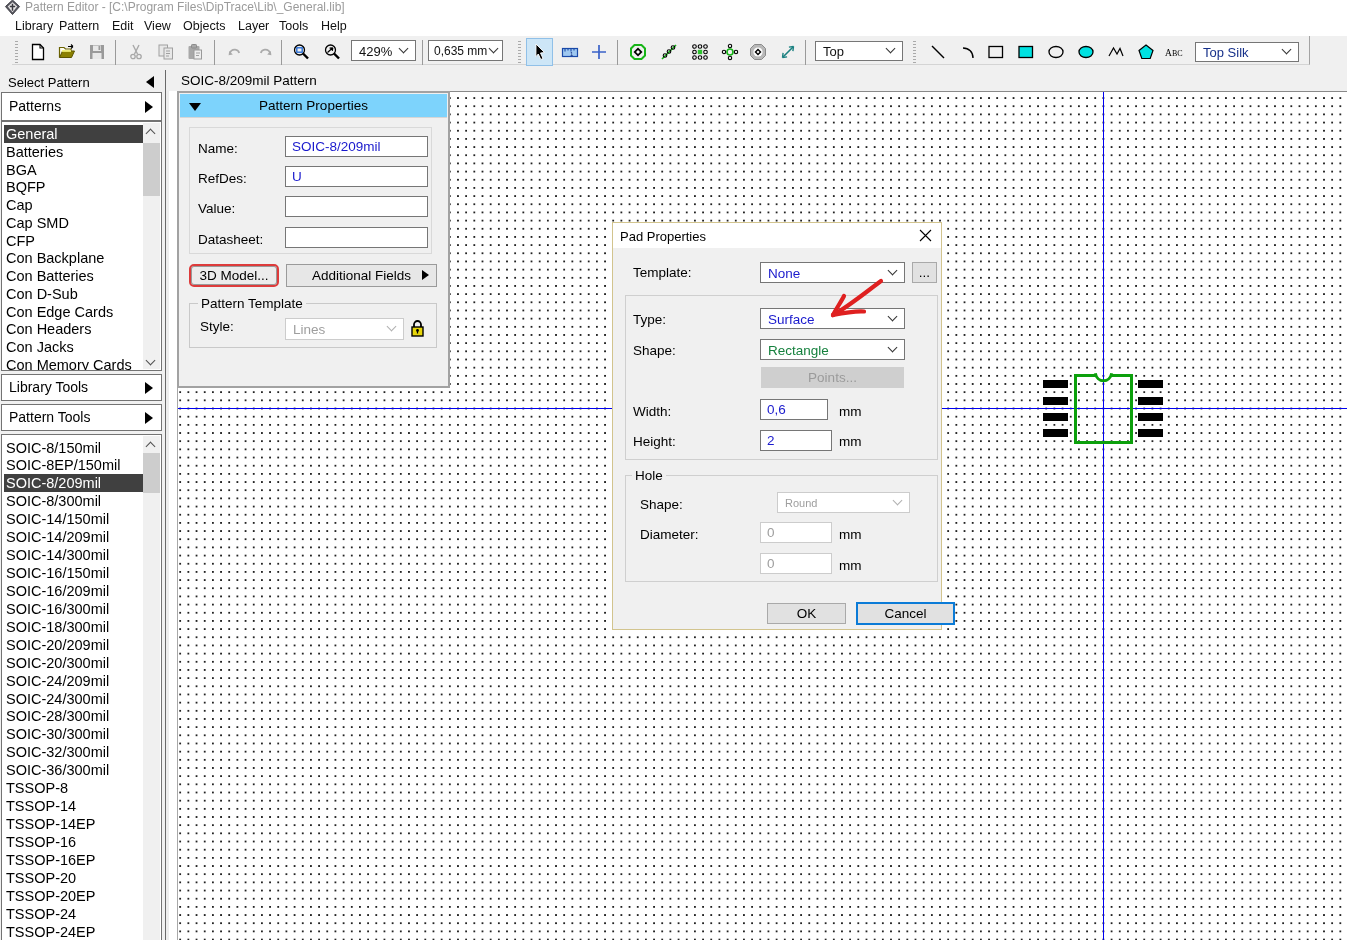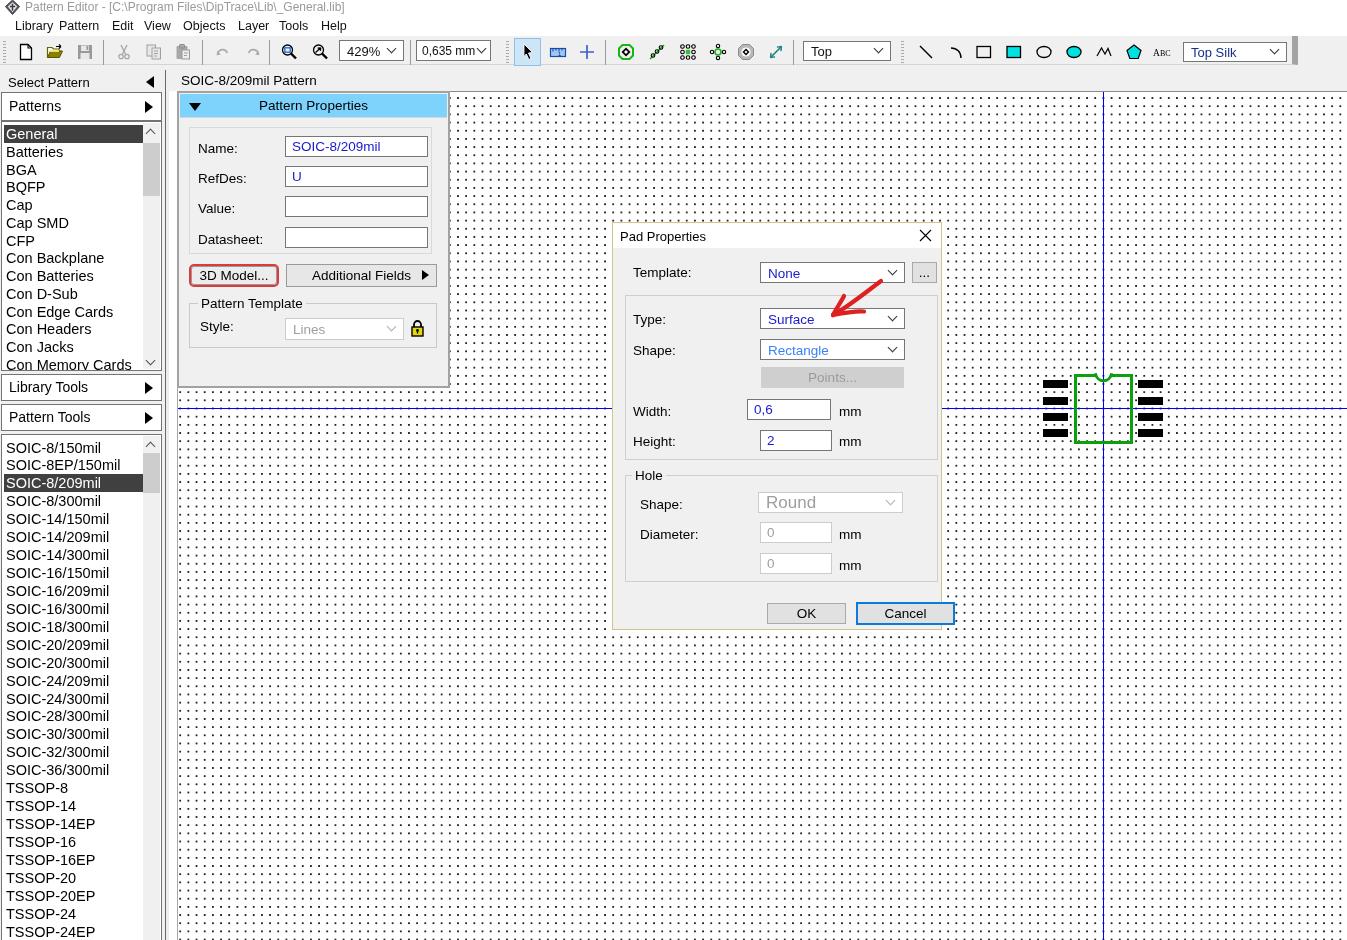--- a/index.html
+++ b/index.html
@@ -4,21 +4,21 @@
 <style>
   * { margin:0; padding:0; box-sizing:border-box; }
   html,body { width:1347px; height:940px; overflow:hidden; }
   body { font-family:"Liberation Sans", sans-serif; background:#f0f0f0; position:relative; }
   .abs { position:absolute; }
   
   #titlebar { position:absolute; left:0; top:0; width:1347px; height:15px; background:#ffffff; }
   #titletxt { position:absolute; left:25px; top:0px; font-size:12px; color:#9b9b9b; white-space:pre; }
   #menubar { position:absolute; left:0; top:15px; width:1347px; height:21px; background:#ffffff; }
   #menubar span { position:absolute; top:4px; font-size:12.5px; color:#111; }
-  #toolbar { position:absolute; left:0; top:36px; width:1298px; height:29px; background:#f0f0f0; border-bottom:1px solid #d4d4d4; border-right:6px solid #a3a3a3; }
+  #toolbar { position:absolute; left:12px; top:36px; width:1298px; height:29px; background:#f0f0f0; border-bottom:1px solid #d4d4d4; border-right:1px solid #a3a3a3; }
   .tsep { position:absolute; top:4px; width:1px; height:25px; background:#9a9a9a; }
   .grip { position:absolute; top:5px; width:3px; height:24px;
           background-image:repeating-linear-gradient(180deg,#aaa 0 1px,transparent 1px 3px);
           background-size:1px 100%; background-repeat:repeat-x; }
   .ticon { position:absolute; width:18px; height:18px; top:7px; }
   
   .combo { position:absolute; background:#fff; border:1px solid #767676; font-size:13px; color:#111; }
   .combo .ct { position:absolute; left:7px; top:50%; transform:translateY(-50%); white-space:nowrap; }
   .chev { position:absolute; right:7px; top:50%; width:8px; height:8px; margin-top:-6px; }
   .chev::after { content:""; position:absolute; left:0; top:0; width:6px; height:6px;
@@ -417,34 +417,34 @@
     </div>
   <div class="btn" style="left:299px;top:39px;width:25px;height:21px">...</div>
   <div class="grp" style="left:12px;top:72px;width:313px;height:165px;border-color:#cfcfcf"></div>
   <span class="lab" style="left:20px;top:89px">Type:</span>
   <div class="combo" style="left:147px;top:85px;width:145px;height:21px;font-size:13.5px">
       <span class="ct" style="color:#1a1acd">Surface</span>
       <span class="chev"></span>
     </div>
   <span class="lab" style="left:20px;top:120px">Shape:</span>
   <div class="combo" style="left:147px;top:116px;width:145px;height:21px;font-size:13.5px">
-      <span class="ct" style="color:#3b82f6">Rectangle</span>
+      <span class="ct" style="color:#15803d">Rectangle</span>
       <span class="chev"></span>
     </div>
   <div class="btn" style="left:148px;top:144px;width:143px;height:21px;background:#cfcfcf;border-color:#cfcfcf;color:#9b9b9b">Points...</div>
   <span class="lab" style="left:20px;top:181px">Width:</span>
-  <div class="inp" style="left:134px;top:176px;width:84px;height:21px">0,6</div>
+  <div class="inp" style="left:147px;top:176px;width:68px;height:21px">0,6</div>
   <span class="lab" style="left:226px;top:181px">mm</span>
   <span class="lab" style="left:20px;top:211px">Height:</span>
   <div class="inp" style="left:147px;top:207px;width:72px;height:21px">2</div>
   <span class="lab" style="left:226px;top:211px">mm</span>
   <div class="grp" style="left:12px;top:252px;width:313px;height:107px;border-color:#cfcfcf"></div>
   <span class="lab" style="left:19px;top:245px;background:#f0f0f0;padding:0 3px">Hole</span>
   <span class="lab" style="left:27px;top:274px">Shape:</span>
-  <div class="combo dis" style="left:145px;top:269px;width:145px;height:21px;font-size:17px">
+  <div class="combo dis" style="left:164px;top:269px;width:133px;height:21px;font-size:11px">
       <span class="ct">Round</span>
       <span class="chev"></span>
     </div>
   <span class="lab" style="left:27px;top:304px">Diameter:</span>
   <div class="inp dis" style="left:147px;top:299px;width:72px;height:21px">0</div>
   <span class="lab" style="left:226px;top:304px">mm</span>
   <div class="inp dis" style="left:147px;top:330px;width:72px;height:21px">0</div>
   <span class="lab" style="left:226px;top:335px">mm</span>
   <div class="btn" style="left:154px;top:380px;width:79px;height:21px">OK</div>
   <div class="btn" style="left:243px;top:379px;width:99px;height:23px;border:2px solid #0b7bd7">Cancel</div>

